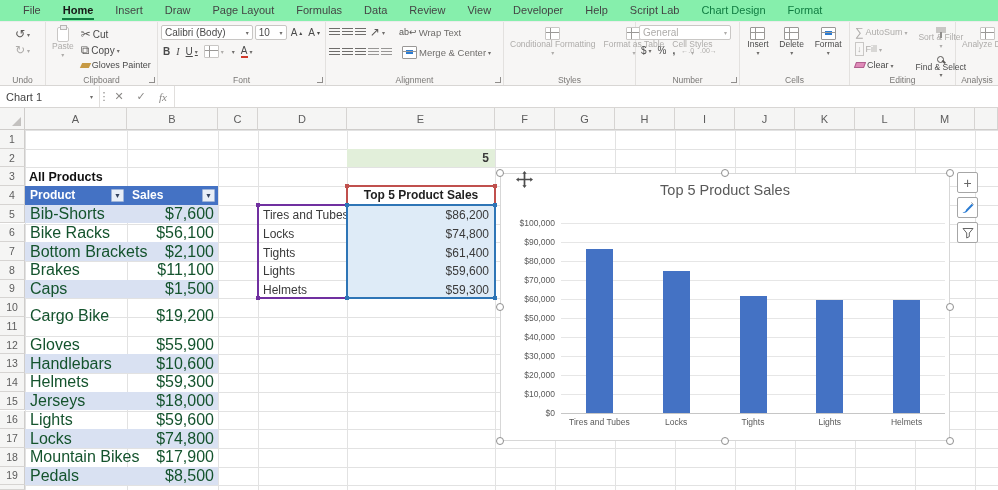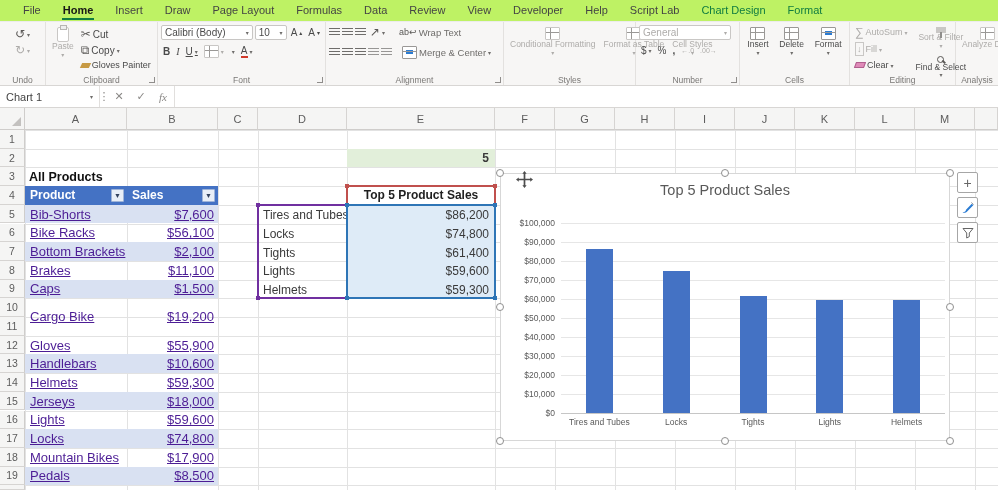--- a/index.html
+++ b/index.html
@@ -1,21 +1,21 @@
 <!DOCTYPE html>
 <html><head>
 <meta charset="utf-8">
 <style>
   * { margin:0; padding:0; box-sizing:border-box; }
   html,body { width:998px; height:490px; overflow:hidden; background:#fff;
     font-family:"Liberation Sans","DejaVu Sans",sans-serif; }
   #app { position:relative; width:998px; height:490px; background:#fff; }
 
   
-  #tabbar { position:absolute; left:0; top:0; width:998px; height:22px; background:#bef264;
+  #tabbar { position:absolute; left:0; top:0; width:998px; height:22px; background:#86efac;
     display:flex; align-items:center; padding-left:12px; gap:0; border-bottom:1px solid #ececec;}
   .tab { font-size:11px; color:#444; padding:3px 11px 4px; cursor:default; white-space:nowrap; }
   .tab.active { color:#161616; font-weight:bold; position:relative; }
   .tab.active::after { content:""; position:absolute; left:10px; right:10px; bottom:0; height:2.5px; background:#107C41; }
   .tab.contextual { color:#107C41; }
 
   
   #ribbon { position:absolute; left:0; top:22px; width:998px; height:64px; background:#f7f6f5;
     border-bottom:1px solid #d8d6d4; display:flex; }
   .rgroup { position:relative; border-right:1px solid #e3e1df; padding:3px 3px 13px; display:flex; align-items:flex-start; }
@@ -65,21 +65,21 @@
   .rowh { position:absolute; left:0; width:25px; background:#f5f5f4; border-right:1px solid #cfcdcb;
     border-bottom:1px solid #d6d4d2; font-size:10.5px; color:#5c5c5c; display:flex; align-items:center; justify-content:center; }
   .vline { position:absolute; width:1px; background:#e2e2e2; top:22px; bottom:0; }
   .hline { position:absolute; height:1px; background:#e2e2e2; left:25px; right:0; }
   .cell { position:absolute; font-size:12px; color:#3a3a3a; display:flex; align-items:center; white-space:nowrap; }
   .titlecell { font-weight:bold; color:#111; font-size:12.5px; }
   .thead { background:#4472C4; color:#fff; font-weight:bold; display:flex; }
   .thcell { display:flex; align-items:center; justify-content:space-between; padding:0 3px 0 5px; font-size:12px; }
   .filterbtn { width:13px; height:13px; background:#e8eef7; border:1px solid #9fb4d8; border-radius:1px;
     font-size:7px; color:#33425e; display:flex; align-items:center; justify-content:center; }
-  .trow { position:absolute; display:flex; justify-content:space-between; padding:0 4px 0 5px; font-size:13px; color:#4c1d95; align-items:center;text-decoration:underline; }
+  .trow { position:absolute; display:flex; justify-content:space-between; padding:0 4px 0 5px; font-size:16px; color:#14532d; align-items:center; }
   .band { background:#D9E1F2; }
   .rangebox { position:absolute; }
   .rhandle { position:absolute; width:4px; height:4px; }
   .inner-row { height:18.7px; display:flex; align-items:center; white-space:nowrap; font-size:12px; color:#3a3a3a; }
 
   
   #chart { position:absolute; left:500px; top:65px; width:450px; height:268px; background:#fff;
     border:1px solid #d7d7d7; z-index:5; }
   #chart-title { position:absolute; left:0; right:0; top:8px; text-align:center; font-size:14.5px; color:#595959; }
   .gline { position:absolute; left:60px; width:384px; height:1px; background:#e6e6e6; }

